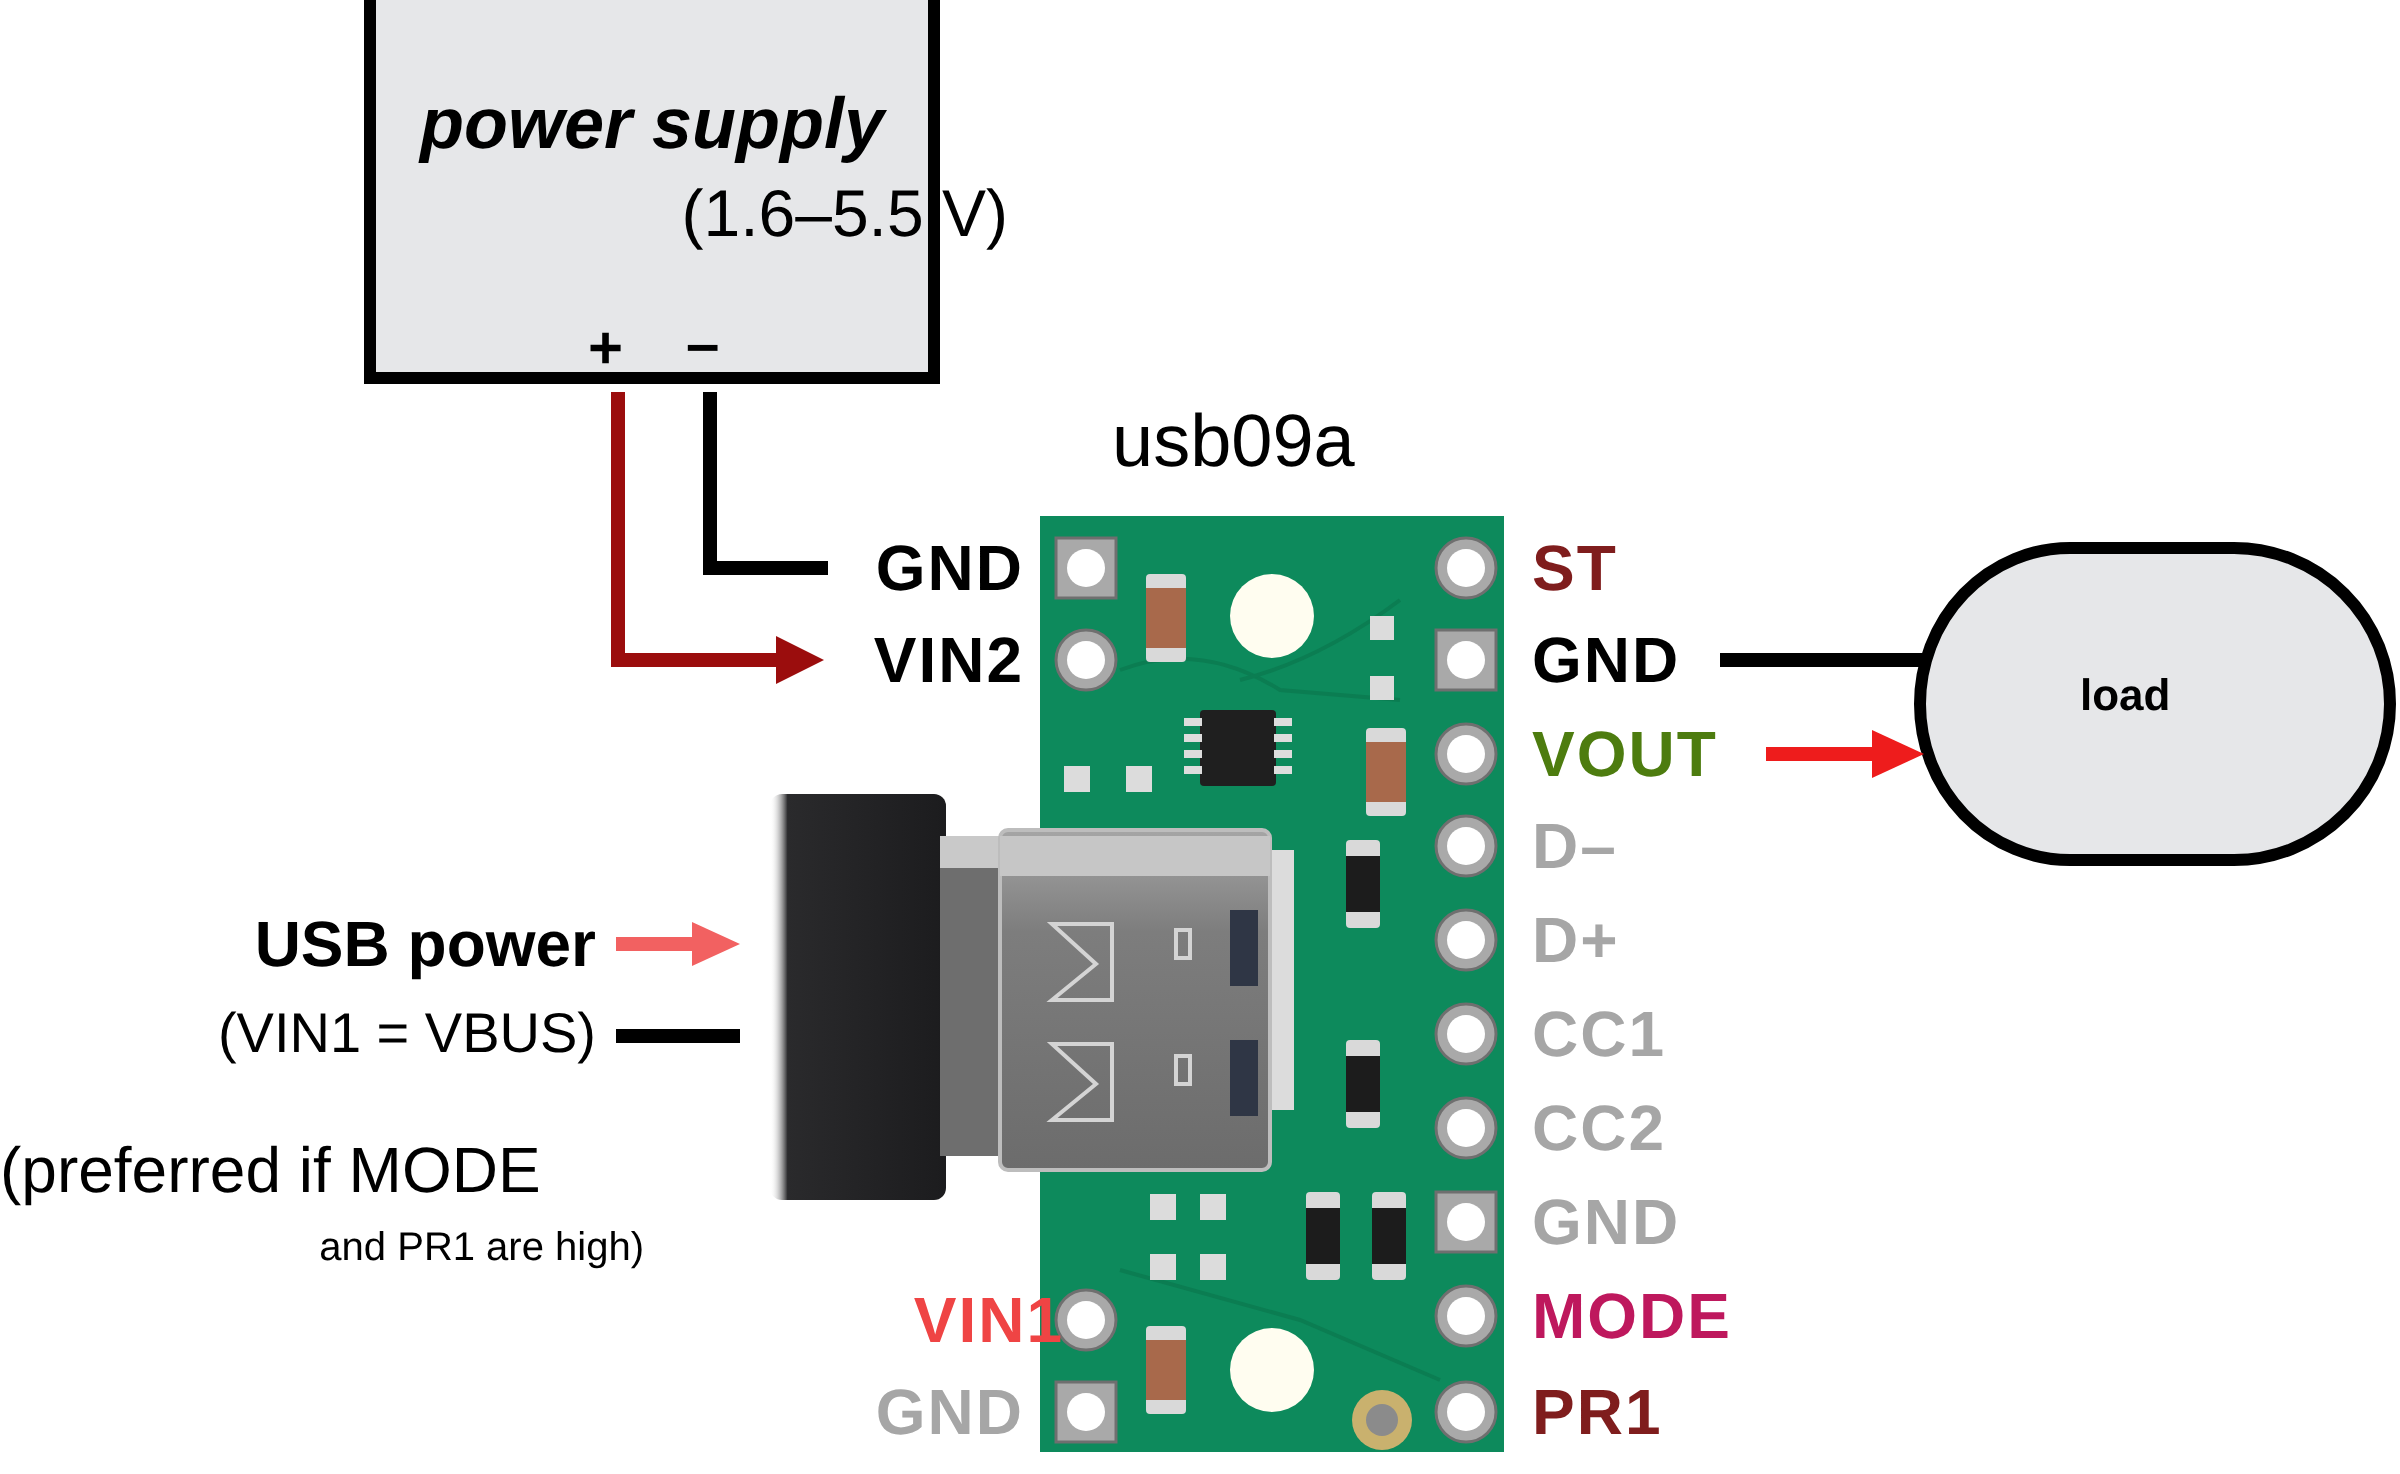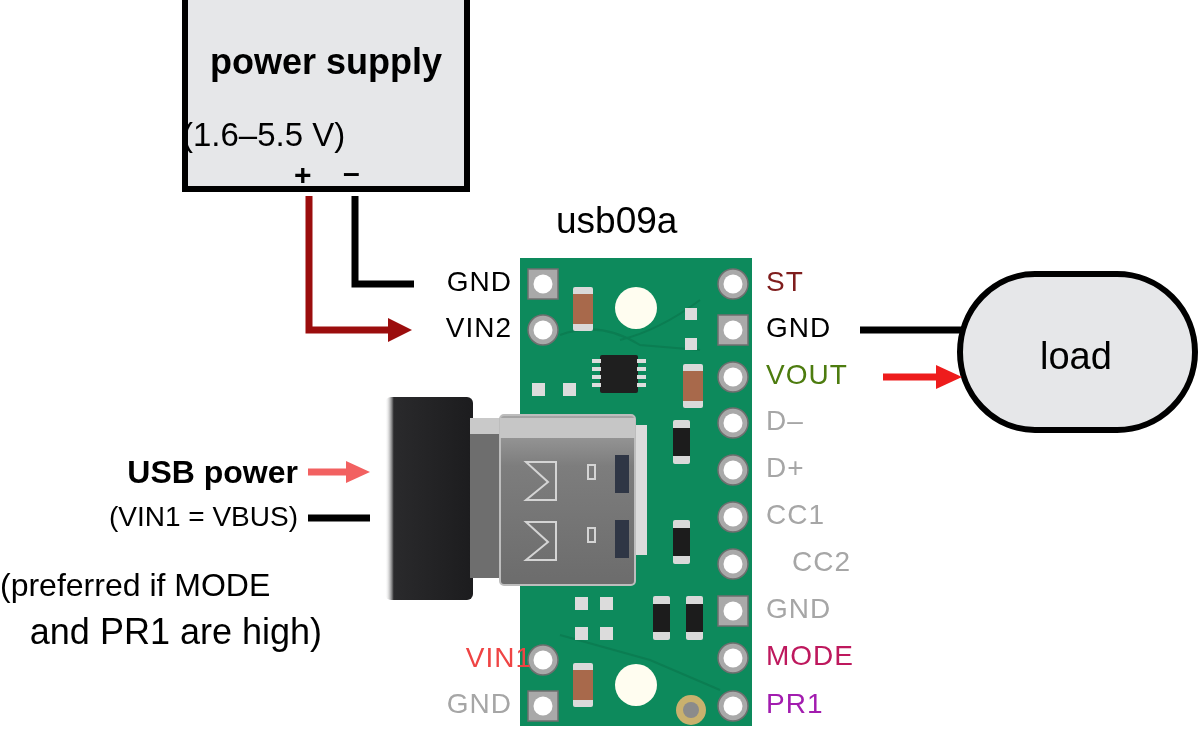--- a/index.html
+++ b/index.html
@@ -4,39 +4,39 @@
 <style>
   html, body { margin: 0; padding: 0; background: #ffffff; }
   body { width: 1200px; height: 737px; position: relative; overflow: hidden; font-family: "Liberation Sans", sans-serif; }
   .abs { position: absolute; }
   .txt { position: absolute; white-space: nowrap; line-height: 1; }
   .dark { color: #000000; }
   svg.layer { position: absolute; left: 0; top: 0; }
 
   
   #ps-box { left: 182px; top: 0px; width: 288px; height: 192px; box-sizing: border-box; border: 6px solid #000; border-top: none; background: #e6e7e9; }
-  #ps-title { left: 182px; width: 288px; top: 44px; text-align: center; font-size: 36px; font-weight: bold; }
-  #ps-range { left: 182px; width: 322px; top: 90px; text-align: left; font-size: 33px; margin-top: 28px; }
+  #ps-title { left: 182px; width: 288px; top: 44px; text-align: center; font-size: 36px; font-weight: bold; font-style: italic; }
+  #ps-range { left: 182px; width: 322px; top: 90px; text-align: right; font-size: 33px; }
   #ps-plus { left: 294px; top: 160px; font-size: 30px; font-weight: bold; }
   #ps-minus { left: 343px; top: 158px; font-size: 30px; font-weight: bold; }
 
   #board-title { left: 556px; top: 202px; font-size: 37px; color: #000; }
 
   
-  .pin-label { font-size: 28px; font-weight: normal; letter-spacing: 1px; }
+  .pin-label { font-size: 32px; font-weight: bold; letter-spacing: 1px; }
   .left-label { text-align: right; width: 120px; }
 
   
-  #load-label { left: 1040px; top: 337px; font-size: 38px; font-weight: normal; }
+  #load-label { left: 1040px; top: 337px; font-size: 22px; font-weight: bold; }
 
   
   #usb-power { left: 0px; width: 298px; text-align: right; top: 456px; font-size: 32px; font-weight: bold; }
   #usb-vin1 { left: 0px; width: 298px; text-align: right; top: 503px; font-size: 28px; }
   #usb-note1 { left: 0px; width: 328px; top: 569px; font-size: 32px; }
-  #usb-note2 { left: 0px; width: 322px; text-align: right; top: 614px; font-size: 36px; }
+  #usb-note2 { left: 0px; width: 322px; text-align: right; top: 614px; font-size: 20px; }
 </style>
 </head>
 <body>
 
 <div id="ps-box" class="abs"></div>
 <div id="ps-title" class="txt dark">power supply</div>
 <div id="ps-range" class="txt dark">(1.6–5.5 V)</div>
 <div id="ps-plus" class="txt dark">+</div>
 <div id="ps-minus" class="txt dark">–</div>
 
@@ -214,23 +214,23 @@
 <div class="txt pin-label left-label" style="left: 392px; top: 314px; color: rgb(0, 0, 0);">VIN2</div>
 <div class="txt pin-label left-label" style="left: 412px; top: 644px; color: #ef4444;">VIN1</div>
 <div class="txt pin-label left-label" style="left: 392px; top: 690px; color: rgb(166, 166, 166);">GND</div>
 
 <div class="txt pin-label" style="left: 766px; top: 268px; color: #7f1d1d;">ST</div>
 <div class="txt pin-label" style="left: 766px; top: 314px; color: rgb(0, 0, 0);">GND</div>
 <div class="txt pin-label" style="left: 766px; top: 361px; color: #4d7c0f;">VOUT</div>
 <div class="txt pin-label" style="left: 766px; top: 407px; color: rgb(166, 166, 166);">D–</div>
 <div class="txt pin-label" style="left: 766px; top: 454px; color: rgb(166, 166, 166);">D+</div>
 <div class="txt pin-label" style="left: 766px; top: 501px; color: rgb(166, 166, 166);">CC1</div>
-<div class="txt pin-label" style="left: 792px; top: 548px; color: rgb(166, 166, 166);">CC2</div>
+<div class="txt pin-label" style="left: 766px; top: 548px; color: rgb(166, 166, 166);">CC2</div>
 <div class="txt pin-label" style="left: 766px; top: 595px; color: rgb(166, 166, 166);">GND</div>
 <div class="txt pin-label" style="left: 766px; top: 642px; color: #be185d;">MODE</div>
-<div class="txt pin-label" style="left: 766px; top: 690px; color: #a21caf;">PR1</div>
+<div class="txt pin-label" style="left: 766px; top: 690px; color: #7f1d1d;">PR1</div>
 
 <div id="load-label" class="txt dark">load</div>
 
 <div id="usb-power" class="txt dark">USB power</div>
 <div id="usb-vin1" class="txt dark">(VIN1 = VBUS)</div>
 <div id="usb-note1" class="txt dark">(preferred if MODE</div>
 <div id="usb-note2" class="txt dark">and PR1 are high)</div>
 
 </body></html>

